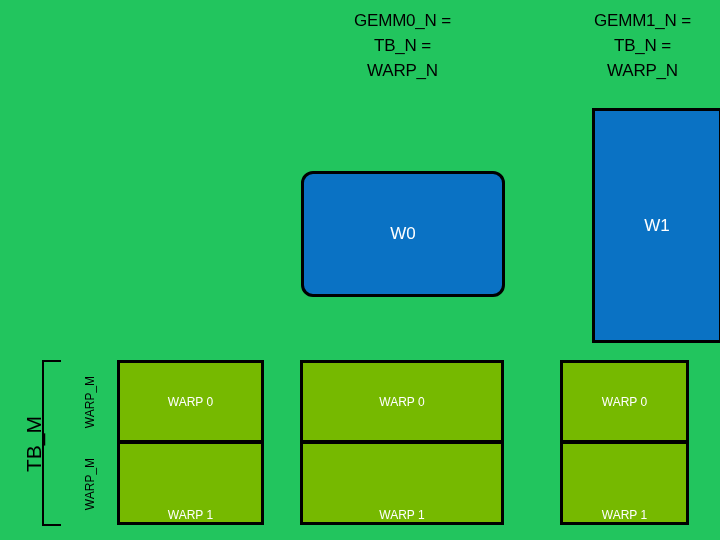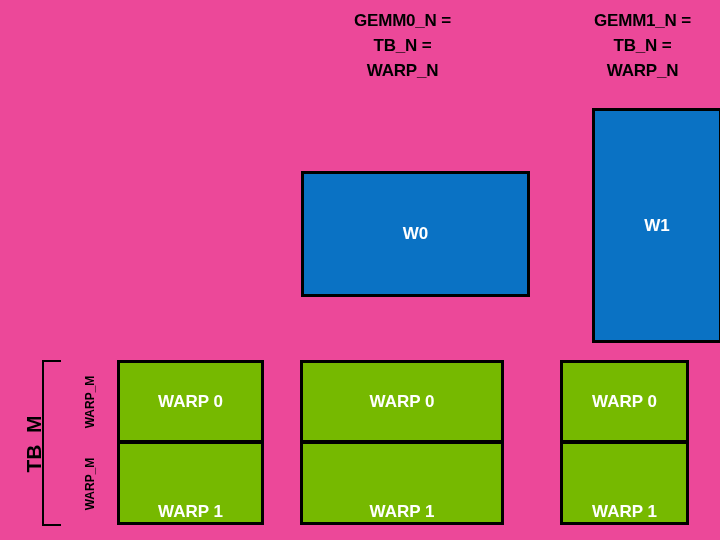--- a/index.html
+++ b/index.html
@@ -10,22 +10,21 @@
     width: 720px;
     height: 540px;
     background: #ffffff;
     font-family: "Liberation Sans", sans-serif;
     overflow: hidden;
   }
   #canvas {
     position: relative;
     width: 720px;
     height: 540px;
-    background: #ec4899;
-    font-weight: bold;
+    background: #22c55e;
   }
 
   
   .col-caption {
     position: absolute;
     text-align: center;
     font-size: 17px;
     line-height: 25px;
     color: #000000;
     font-family: "Liberation Sans", sans-serif;
@@ -55,21 +54,21 @@
     box-sizing: border-box;
   }
   .warp-cell {
     box-sizing: border-box;
     border: 3px solid #000000;
     background: #76B900;
     display: flex;
     align-items: center;
     justify-content: center;
     color: #ffffff;
-    font-size: 17px;
+    font-size: 12px;
     font-family: "Liberation Sans", sans-serif;
     width: 100%;
   }
   .warp-cell + .warp-cell { border-top-width: 2px; margin-top: -1px; align-items: flex-end; }
 
   
   .vlabel {
     position: absolute;
     color: #000000;
     font-family: "Liberation Sans", sans-serif;
@@ -112,21 +111,21 @@
 <div id="canvas">
 
   <div class="col-caption" id="caption-gemm0">GEMM0_N =
 TB_N =
 WARP_N</div>
 
   <div class="col-caption" id="caption-gemm1">GEMM1_N =
 TB_N =
 WARP_N</div>
 
-  <div class="block blue" style="left:301px; top:171px; width:229px; height:126px;">
+  <div class="block blue" style="left:301px; top:171px; width:204px; height:126px;border-radius:12px;">
     <span>W0</span>
   </div>
 
   <div class="block blue" style="left:592px; top:108px; width:130px; height:235px;">
     <span>W1</span>
   </div>
 
   <div id="tbm-bracket"></div>
 
   <div class="vlabel" id="label-tbm">TB_M</div>

